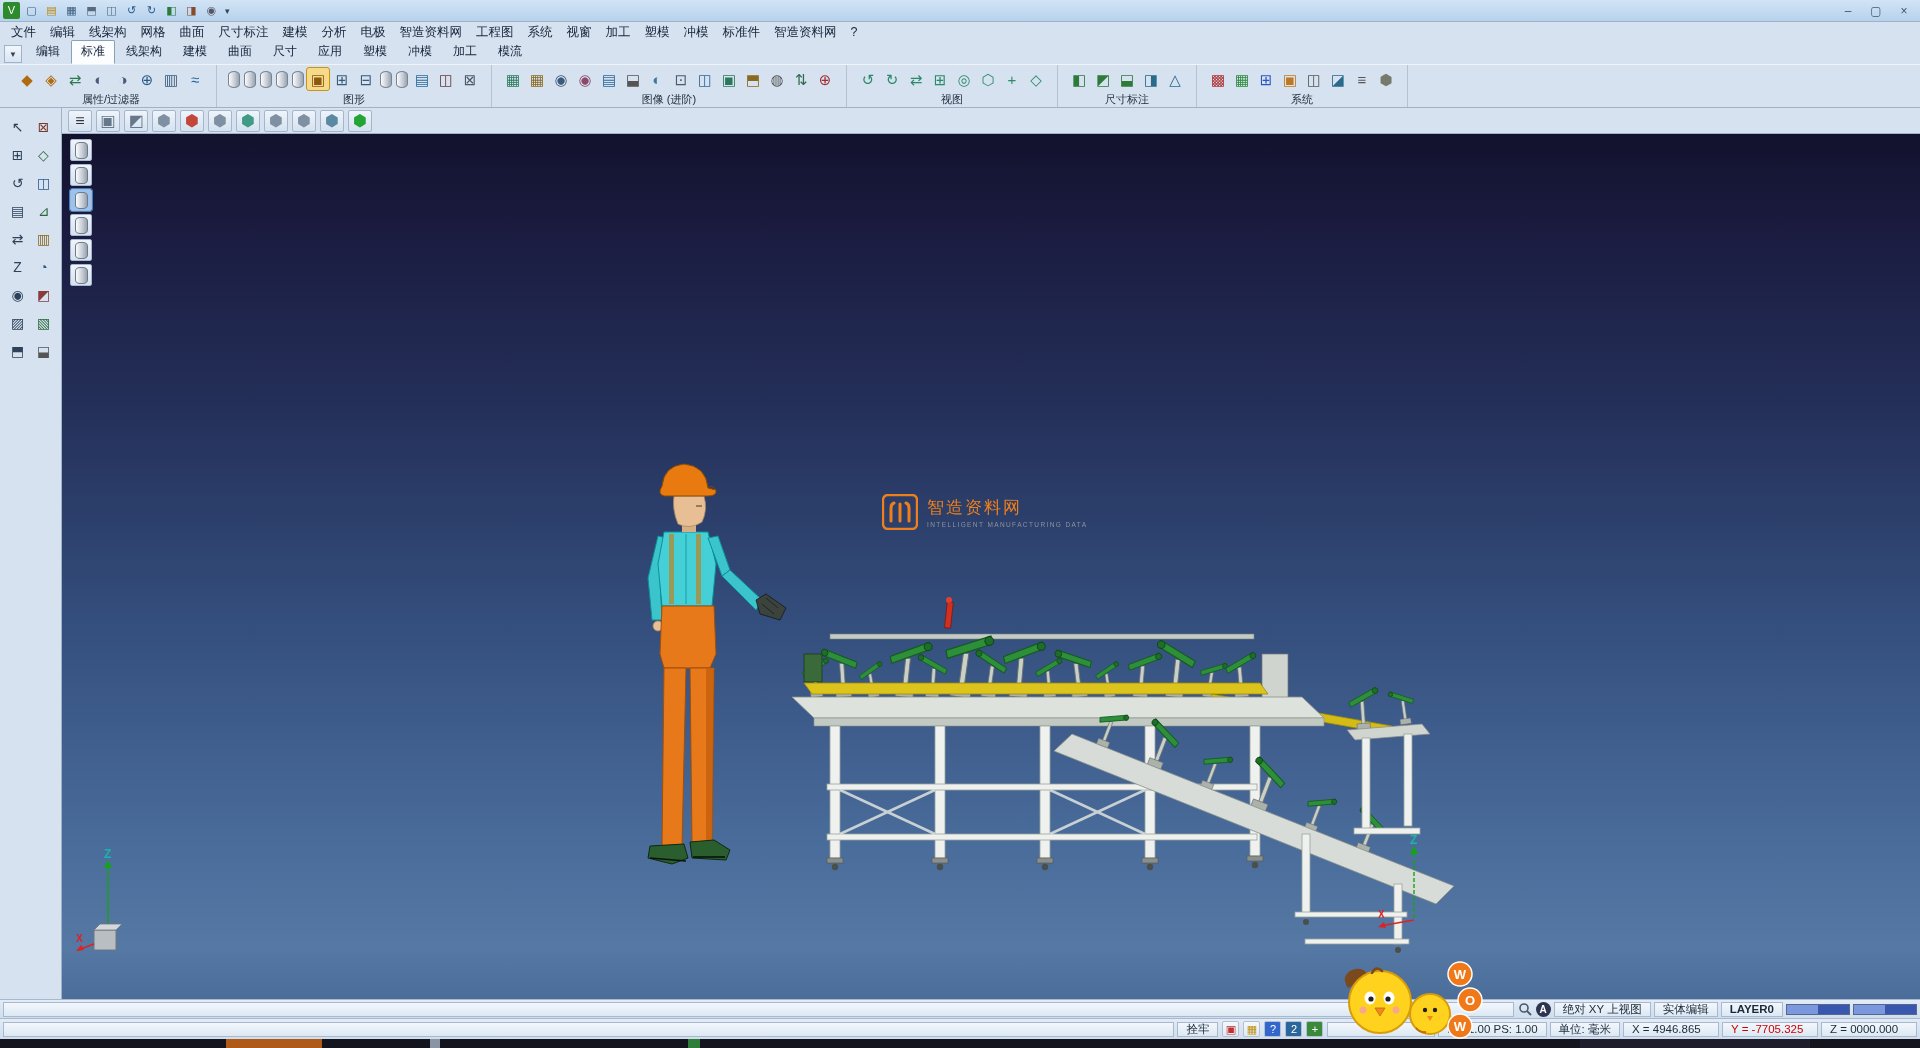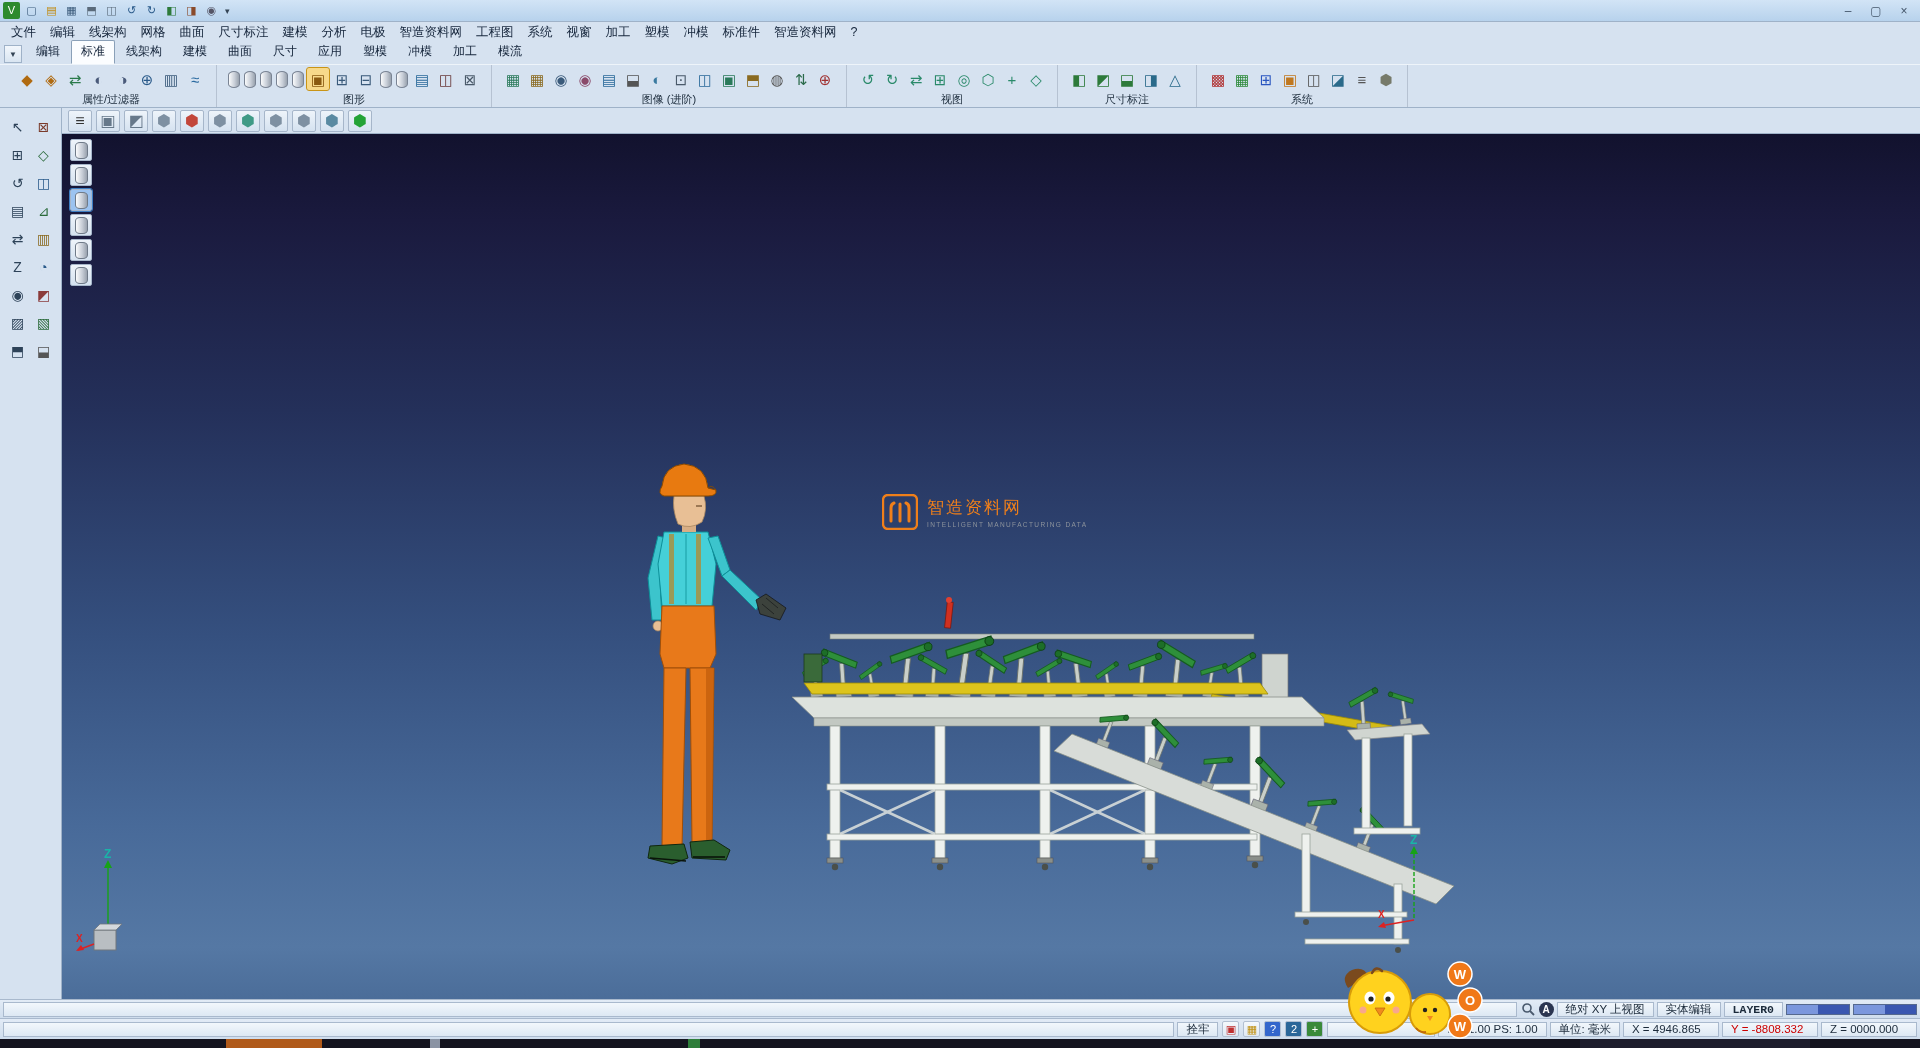--- a/index.html
+++ b/index.html
@@ -70,21 +70,21 @@
   .axis-triad.left { left:12px; top:712px; }
   .axis-triad.right { left:1308px; top:698px; }
 
   
   .statusrow { background:linear-gradient(#e2ebf6,#cfdded); border-top:1px solid #a9b9cd; display:flex; align-items:center; padding:0 3px; gap:3px; }
   .statusrow.r1 { flex:0 0 19px; }
   .statusrow.r2 { flex:0 0 21px; }
   .sfield { border:1px solid #a9b9cd; background:linear-gradient(#f2f7fc,#dde8f3); height:15px; display:flex;
             align-items:center; padding:0 8px; font-size:11.5px; color:#1b2a3a; white-space:nowrap; }
   .sfield.grow { flex:1 1 auto; }
-  .sfield.bold { font-weight:bold;font-family:Liberation Mono, monospace; }
+  .sfield.bold { font-weight:bold; }
   .sfield .red { color:#cc0000; }
   .s-icons { display:flex; gap:2px; align-items:center; }
   .s-icons .tb-icon { width:17px; height:16px; font-size:11px; border:1px solid #b2c0d2; background:linear-gradient(#f4f8fc,#dfe9f4); }
   .sbar { display:flex; border:1px solid #55698e; height:11px; }
   .sbar div { width:31px; height:100%; }
   .search-glyph { display:inline-flex; width:16px; height:16px; align-items:center; justify-content:center; }
   .badge-a { width:15px; height:15px; border-radius:50%; background:#2b3550; color:#fff; font-size:10px; font-weight:bold;
              display:inline-flex; align-items:center; justify-content:center; }
 
   
@@ -503,21 +503,21 @@
         <span class="tb-icon" style="color: rgb(192, 144, 16);">▦</span>
         <span class="tb-icon" style="color: rgb(255, 255, 255); background: rgb(51, 102, 204);">?</span>
         <span class="tb-icon" style="color: rgb(255, 255, 255); background: rgb(42, 102, 153);">2</span>
         <span class="tb-icon" style="color: rgb(255, 255, 255); background: rgb(58, 138, 58);">+</span>
       </div>
     <div class="sfield" style="width:108px"></div>
     <div class="sfield">LS: 1.00 PS: 1.00</div>
     <div class="sfield">单位: 毫米</div>
     <div class="sfield" style="width:96px">X = 4946.865</div>
     <div class="sfield" style="width:96px">
-        <span class="red">Y = -8808.332</span>
+        <span class="red">Y = -7705.325</span>
       </div>
     <div class="sfield" style="width:96px">Z = 0000.000</div>
   </div>
 
   <div class="taskbar">
     <div class="tbseg" style="left:226px;width:96px;background:#b05a1a;"></div>
     <div class="tbseg" style="left:430px;width:10px;background:#8a93a3;"></div>
     <div class="tbseg" style="left:688px;width:12px;background:#2e7d3a;"></div>
     <div class="tbseg" style="left:1580px;width:230px;background:#1d1d2c;"></div>
   </div>

